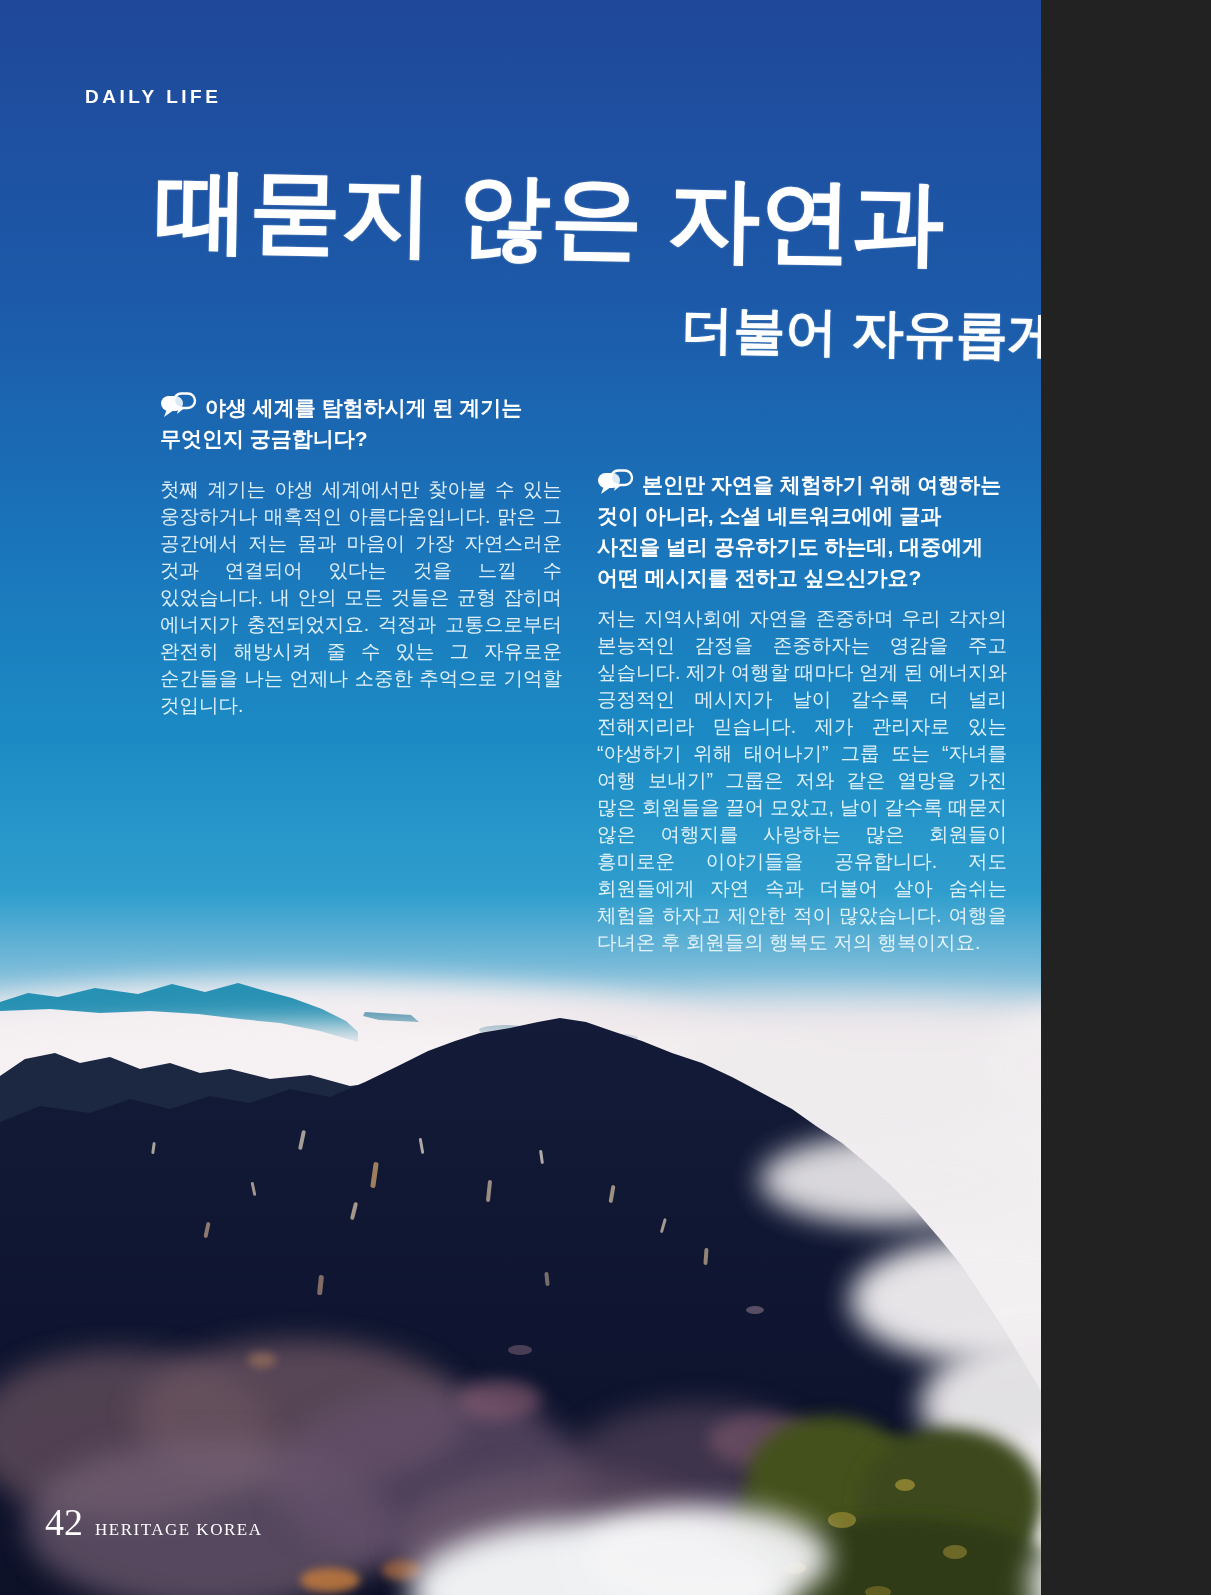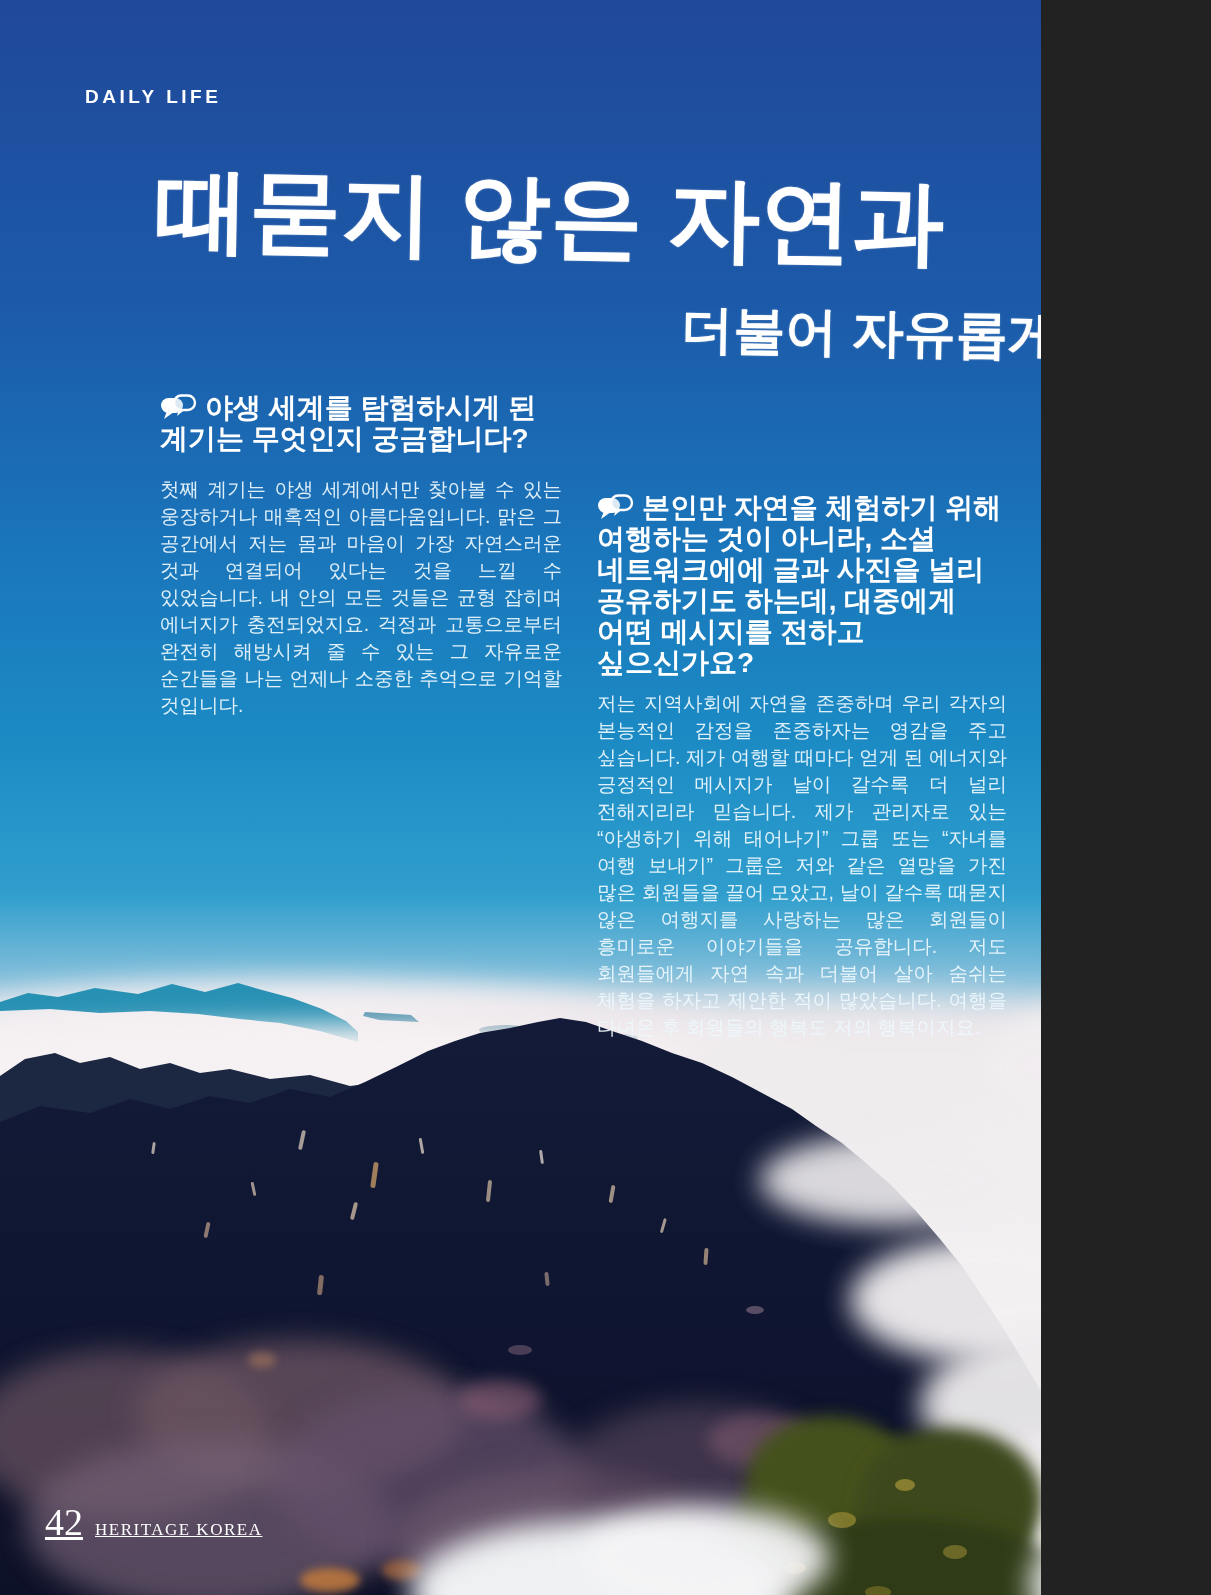--- a/index.html
+++ b/index.html
@@ -33,37 +33,37 @@
     white-space:nowrap;
   }
   .title-2{
     left:682px;top:296px;width:420px;
     color:#ffffff;font-size:52px;font-weight:800;line-height:1.3;
     transform:rotate(1deg);transform-origin:left top;
     text-shadow:0 0 2px rgba(255,255,255,.35);
     white-space:nowrap;
   }
   .q-col-left{left:160px;top:392px;width:402px;}
-  .q-col-right{left:597px;top:492px;width:410px;}
+  .q-col-right{left:597px;top:469px;width:410px;}
   .question{
-    color:#ffffff;font-size:28px;font-weight:bold;line-height:31px;
+    color:#ffffff;font-size:21px;font-weight:bold;line-height:31px;
     text-align:left;word-break:keep-all;
   }
   .bubble-icon{display:inline-block;vertical-align:-5px;margin-right:8px;}
   .answer{
     margin-top:22px;
     color:rgba(237,247,253,0.93);
     font-size:19.5px;line-height:27px;
     text-align:justify;word-break:keep-all;
   }
   .answer-right{margin-top:12px;}
   .photo-svg{left:0;top:880px;width:1211px;height:715px;}
   .footer{
     left:45px;top:1494px;display:flex;align-items:baseline;gap:12px;
-    color:#ffffff;font-family:"Liberation Serif","DejaVu Serif",serif;text-decoration:underline;
+    color:#ffffff;font-family:"Liberation Serif","DejaVu Serif",serif;
   }
   .footer .num{font-size:38px;line-height:1;}
   .footer .mag{font-size:17px;letter-spacing:1.5px;margin-top:26px;}
 </style>
 </head>
 <body>
 
 <div class="page">
 
   <svg class="abs photo-svg" viewBox="0 0 1211 715" preserveAspectRatio="none" aria-hidden="true">

